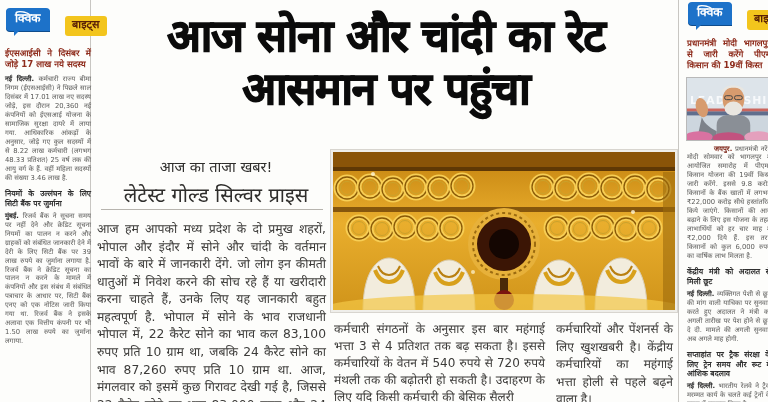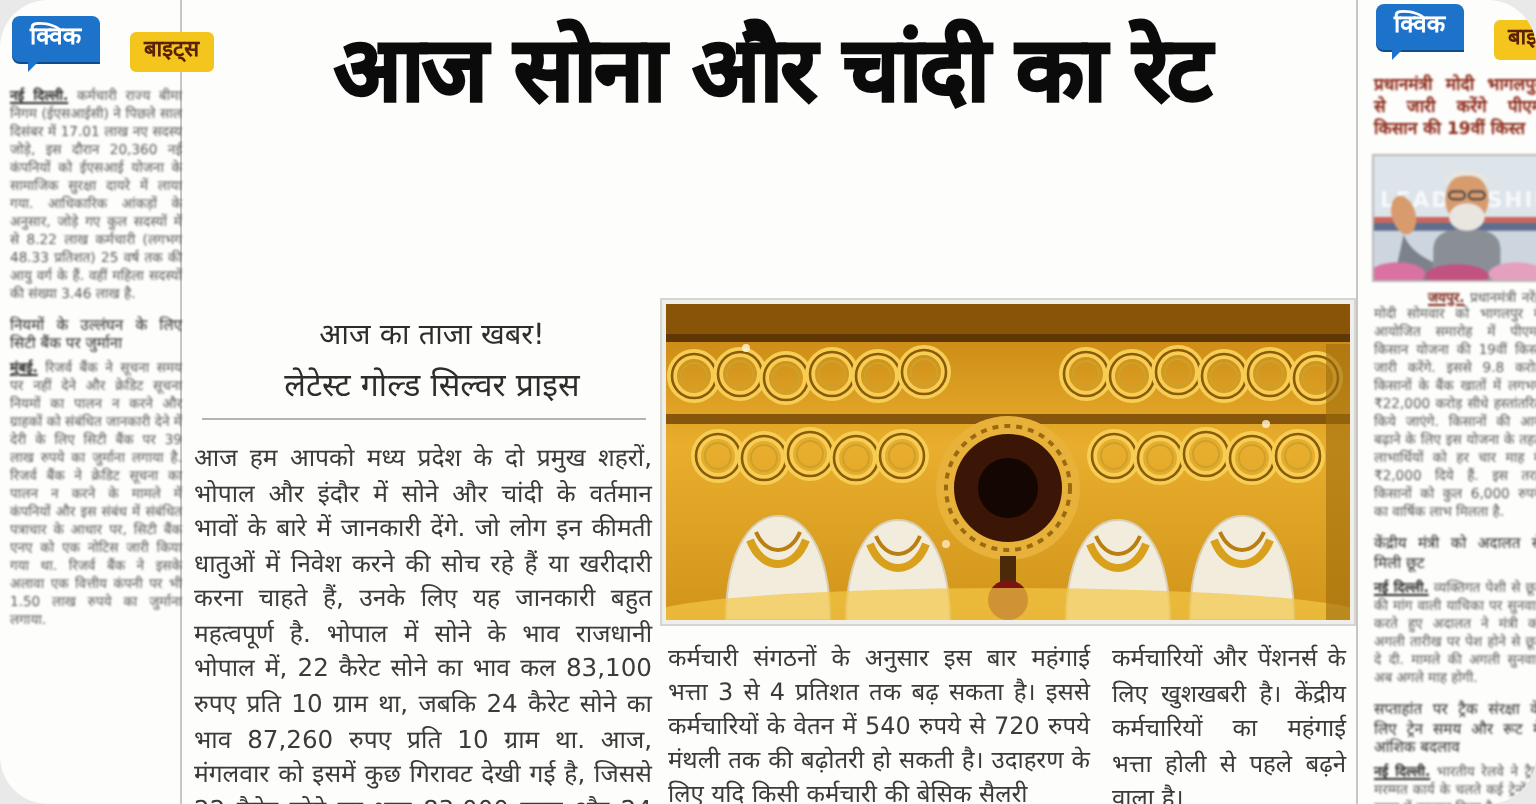--- a/index.html
+++ b/index.html
@@ -1,43 +1,43 @@
 <!DOCTYPE html>
 <html><head>
 <meta charset="utf-8">
 <style>
   html,body{margin:0;padding:0;background:#e9e9e9;}
   #page{position:relative;width:768px;height:402px;background:#fdfdfb;overflow:hidden;
-        font-family:"DejaVu Sans","Liberation Sans",sans-serif;border-radius:24px;}
+        font-family:"DejaVu Sans","Liberation Sans",sans-serif;}
   .vdiv{position:absolute;top:0;width:1px;height:402px;background:#c8c6c2;}
   
   .logo{position:relative;height:40px;}
   .logo .blue{position:absolute;left:2px;top:4px;background:#1d72c9;color:#fff;
       font-weight:bold;font-size:12px;padding:3px 9px 4px;border-radius:4px 4px 0 4px;
       box-shadow:0 1px 0 #0f4c8c;}
   .logo .blue:after{content:"";position:absolute;left:8px;bottom:-5px;border:5px solid transparent;
       border-top-color:#1d72c9;border-left-color:#1d72c9;}
   .logo .yellow{position:absolute;left:61px;top:12px;background:#f3c51d;color:#5a2106;
       font-weight:bold;font-size:11px;padding:2px 7px 3px;border-radius:3px;}
   
   .sidebar{position:absolute;top:0;height:402px;font-size:6.8px;line-height:1.32;
       color:#5a5a58;text-align:justify;}
   .sidebar .inner{filter:blur(0.45px);}
   .side-head{color:#8e2c1c;font-weight:bold;font-size:8.6px;line-height:1.3;margin:4px 1px 5px;}
-  .side-sub{color:#303030;font-weight:normal;font-size:7.6px;line-height:1.3;margin:6px 1px 3px;}
+  .side-sub{color:#303030;font-weight:bold;font-size:7.6px;line-height:1.3;margin:6px 1px 3px;}
   .sidebar p{margin:0 1px 4px;}
-  .lead{font-weight:bold;color:#2b2b2b;text-decoration:underline;}
+  .lead{font-weight:bold;color:#2b2b2b;}
   .lead.red{color:#7d2417;padding-left:27px;}
   
   .headline{position:absolute;left:94px;top:10px;width:584px;text-align:center;
       color:#0b0b0b;font-weight:900;font-size:44px;line-height:1.2;letter-spacing:-1px;
       -webkit-text-stroke:1.3px #0b0b0b;white-space:nowrap;}
   .kicker{position:absolute;left:101px;top:156px;width:230px;color:#2e2d2b;text-align:center;}
   .kicker .k1{font-size:14.5px;margin:0 0 5px;}
-  .kicker .k2{font-size:16px;margin:0;}
+  .kicker .k2{font-size:20px;margin:0;}
   .rule{position:absolute;left:101px;top:209px;width:222px;height:1px;background:#b7b4ae;}
   .article{color:#3c3b39;text-align:justify;}
   .art-left{position:absolute;left:97px;top:221px;width:229px;font-size:12.3px;line-height:1.43;}
   .art-mid{position:absolute;left:334px;top:321px;width:211px;font-size:12px;line-height:1.42;}
   .art-right{position:absolute;left:556px;top:321px;width:117px;font-size:12px;line-height:1.46;}
   .photo{position:absolute;left:331px;top:150px;width:342px;height:158px;
       border:2px solid #efeeea;box-shadow:0 0 0 1px #d8d5cf;background:#d69a1e;}
   .photo svg{display:block;width:100%;height:100%;}
   .modi{width:83px;height:62px;border:1px solid #b9b9b9;margin:3px 0 4px;}
   .modi svg{display:block;width:100%;height:100%;}
@@ -49,28 +49,30 @@
 
   <div class="vdiv" style="left:90px"></div>
   <div class="vdiv" style="left:678px"></div>
 
   <div class="sidebar" style="left:0;width:88px;padding:4px 3px 0 4px;">
     <div class="logo">
       <span class="blue">क्विक</span>
       <span class="yellow">बाइट्स</span>
     </div>
     <div class="inner">
+      <div class="side-head">ईएसआईसी ने दिसंबर में जोड़े 17 लाख नये सदस्य</div>
       <p><span class="lead">नई दिल्ली.</span> <span>कर्मचारी राज्य बीमा निगम (ईएसआईसी) ने पिछले साल दिसंबर में 17.01 लाख नए सदस्य जोड़े, इस दौरान 20,360 नई कंपनियों को ईएसआई योजना के सामाजिक सुरक्षा दायरे में लाया गया. आधिकारिक आंकड़ों के अनुसार, जोड़े गए कुल सदस्यों में से 8.22 लाख कर्मचारी (लगभग 48.33 प्रतिशत) 25 वर्ष तक की आयु वर्ग के हैं. वहीं महिला सदस्यों की संख्या 3.46 लाख है.</span></p>
       <div class="side-sub">नियमों के उल्लंघन के लिए सिटी बैंक पर जुर्माना</div>
       <p><span class="lead">मुंबई.</span> <span>रिजर्व बैंक ने सूचना समय पर नहीं देने और क्रेडिट सूचना नियमों का पालन न करने और ग्राहकों को संबंधित जानकारी देने में देरी के लिए सिटी बैंक पर 39 लाख रुपये का जुर्माना लगाया है. रिजर्व बैंक ने क्रेडिट सूचना का पालन न करने के मामले में कंपनियों और इस संबंध में संबंधित पत्राचार के आधार पर, सिटी बैंक एनए को एक नोटिस जारी किया गया था. रिजर्व बैंक ने इसके अलावा एक वित्तीय कंपनी पर भी 1.50 लाख रुपये का जुर्माना लगाया.</span></p>
     </div>
   </div>
 
   <div class="headline">
     <div>आज सोना और चांदी का रेट</div>
+    <div>आसमान पर पहुंचा</div>
   </div>
 
   <div class="kicker">
     <p class="k1">आज का ताजा खबर!</p>
     <p class="k2">लेटेस्ट गोल्ड सिल्वर प्राइस</p>
   </div>
   <div class="rule"></div>
 
   <div class="article art-left">आज हम आपको मध्य प्रदेश के दो प्रमुख शहरों, भोपाल और इंदौर में सोने और चांदी के वर्तमान भावों के बारे में जानकारी देंगे. जो लोग इन कीमती धातुओं में निवेश करने की सोच रहे हैं या खरीदारी करना चाहते हैं, उनके लिए यह जानकारी बहुत महत्वपूर्ण है. भोपाल में सोने के भाव राजधानी भोपाल में, 22 कैरेट सोने का भाव कल 83,100 रुपए प्रति 10 ग्राम था, जबकि 24 कैरेट सोने का भाव 87,260 रुपए प्रति 10 ग्राम था. आज, मंगलवार को इसमें कुछ गिरावट देखी गई है, जिससे 22 कैरेट सोने का भाव 83,000 रुपए और 24 कैरेट सोने का भाव 87,150 रुपए प्रति 10</div>
 

